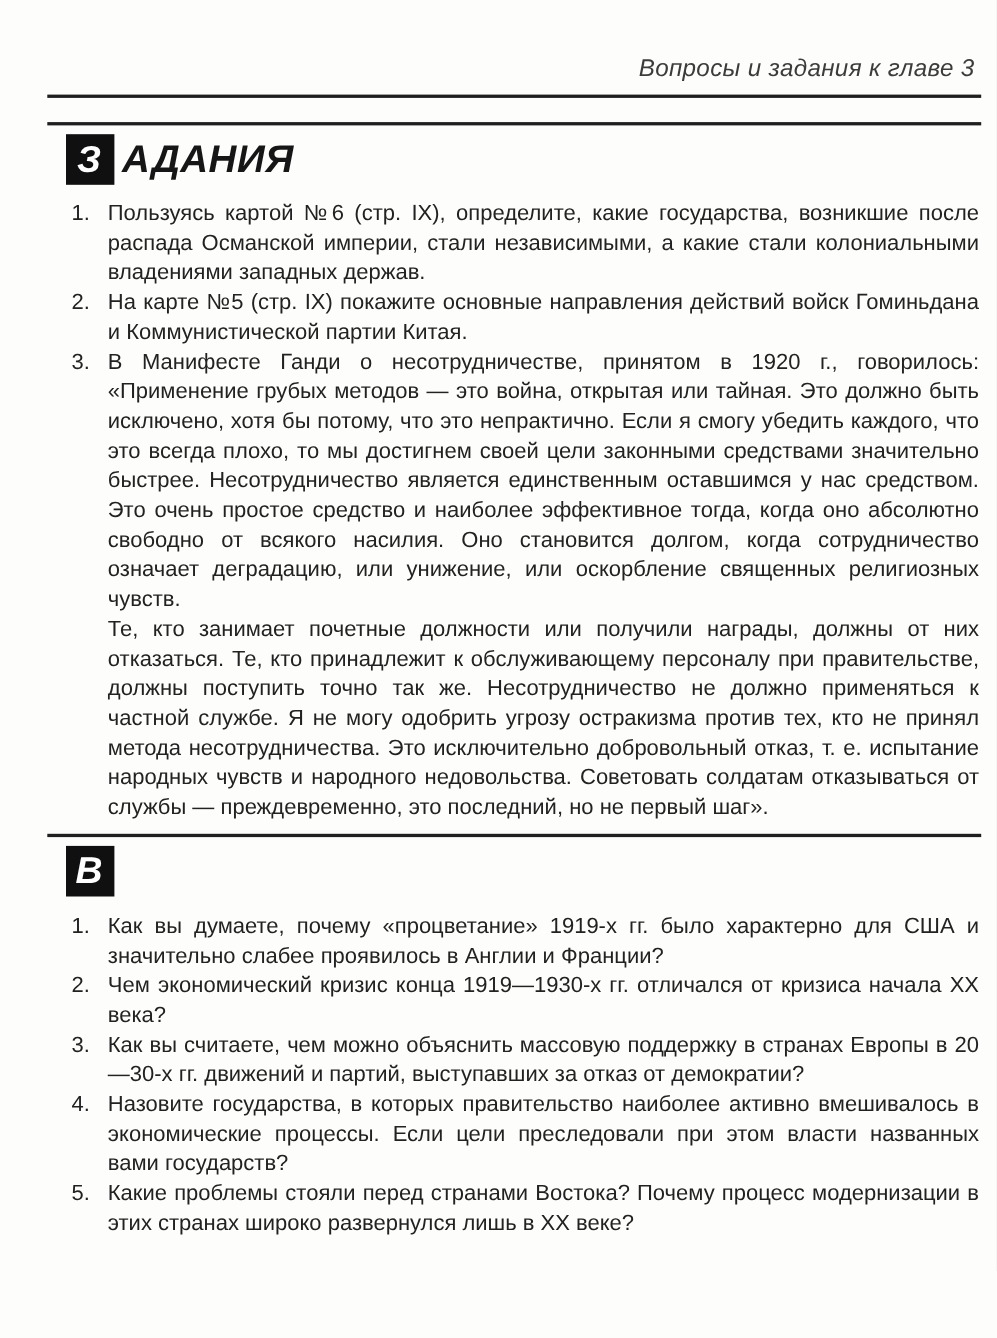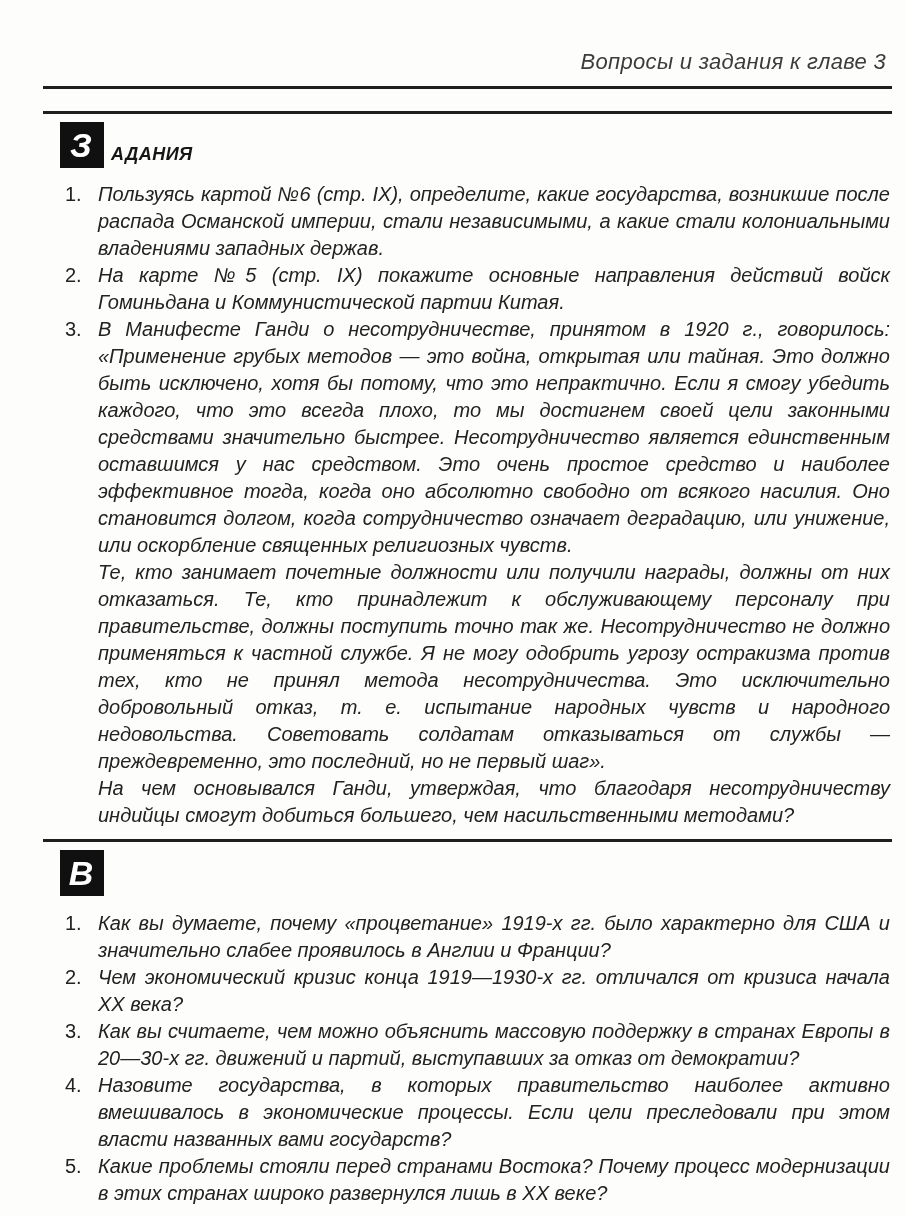--- a/index.html
+++ b/index.html
@@ -54,21 +54,21 @@
     font-weight: bold;
     font-style: italic;
     font-size: 34px;
     line-height: 1;
     padding-right: 2px;
     box-sizing: border-box;
   }
   .heading-rest {
     font-weight: bold;
     font-style: italic;
-    font-size: 18px;
+    font-size: 35px;
     letter-spacing: 0.5px;
     padding-bottom: 3px;
     color: #161616;
     white-space: nowrap;
     text-align: right;
   }
   ol.items {
     list-style: none;
     margin: 13px 36px 0 45px;
     padding: 0;
@@ -79,21 +79,21 @@
   ol.items-2 { margin-top: 14px; }
   li.item {
     position: relative;
     padding-left: 33px;
   }
   li.item .num {
     position: absolute;
     left: 0;
     top: 0;
   }
-  li.item p { margin: 0; font-style: italic; }
+  li.item p { margin: 0; }
 </style>
 </head>
 <body>
 
 <div class="page">
 
   <div class="running-head">Вопросы и задания к главе 3</div>
 
   <div class="rule rule-header"></div>
 
@@ -114,21 +114,20 @@
         <span class="num">2.</span>
         <div class="text">
           <p>На карте №5 (стр. IX) покажите основные направления действий войск Гоминьдана и Коммунистической партии Китая.</p>
         </div>
       </li>
       <li class="item">
         <span class="num">3.</span>
         <div class="text">
           <p>В Манифесте Ганди о несотрудничестве, принятом в 1920 г., говорилось: «Применение грубых методов — это война, открытая или тайная. Это должно быть исключено, хотя бы потому, что это непрактично. Если я смогу убедить каждого, что это всегда плохо, то мы достигнем своей цели законными средствами значительно быстрее. Несотрудничество является единственным оставшимся у нас средством. Это очень простое средство и наиболее эффективное тогда, когда оно абсолютно свободно от всякого насилия. Оно становится долгом, когда сотрудничество означает деградацию, или унижение, или оскорбление священных религиозных чувств.</p>
           <p>Те, кто занимает почетные должности или получили награды, должны от них отказаться. Те, кто принадлежит к обслуживающему персоналу при правительстве, должны поступить точно так же. Несотрудничество не должно применяться к частной службе. Я не могу одобрить угрозу остракизма против тех, кто не принял метода несотрудничества. Это исключительно добровольный отказ, т. е. испытание народных чувств и народного недовольства. Советовать солдатам отказываться от службы — преждевременно, это последний, но не первый шаг».</p>
-          <p>На чем основывался Ганди, утверждая, что благодаря несотрудничеству индийцы смогут добиться большего, чем насильственными методами?</p>
         </div>
       </li>
     </ol>
   </section>
 
   <section>
     <div class="rule section-rule-2"></div>
     <h2 class="heading">
       <span class="dropcap">В</span>
     </h2>

